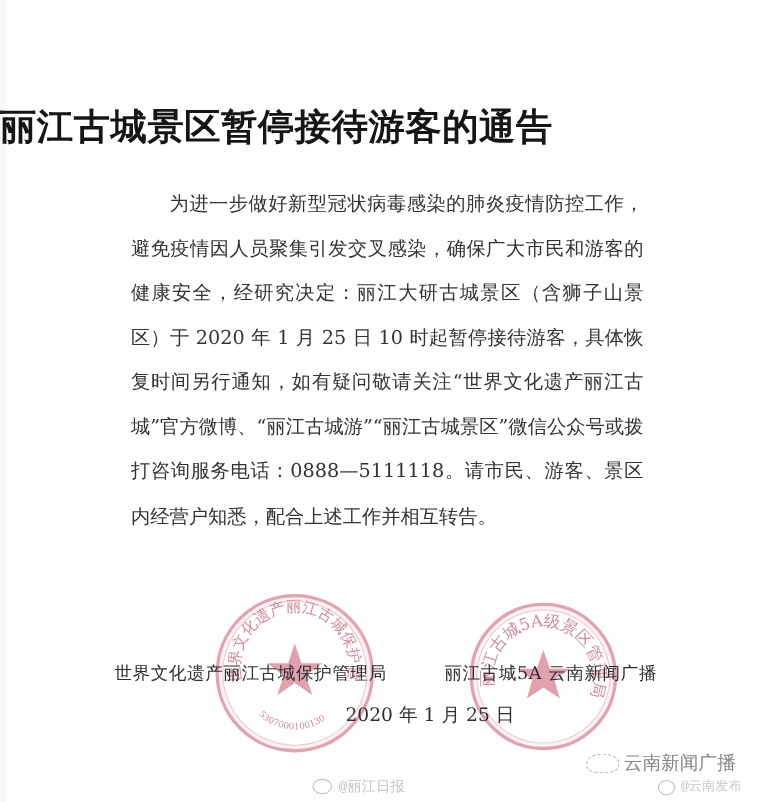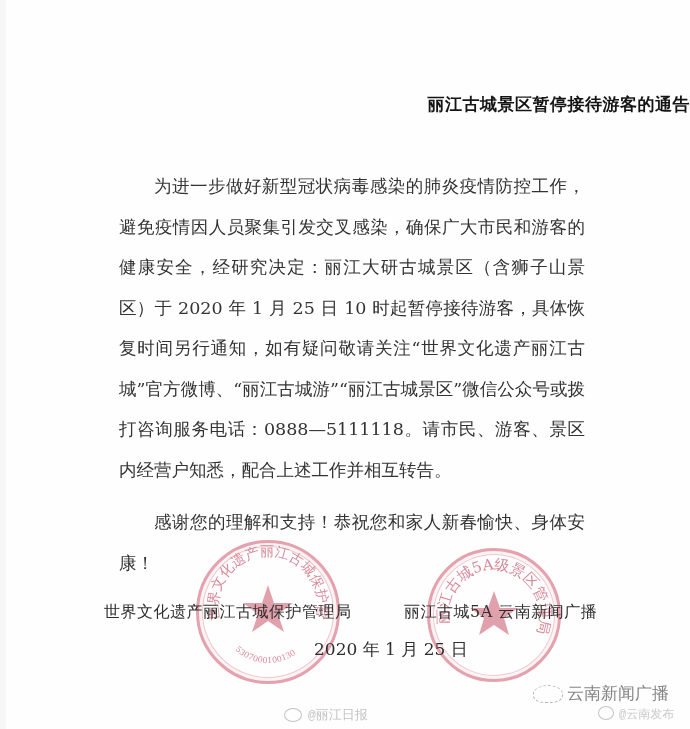--- a/index.html
+++ b/index.html
@@ -25,24 +25,24 @@
       position: absolute;
       left: 0; top: 0;
       width: 6px; height: 729px;
       background: #f7f7f7;
     }
     .title {
       position: absolute;
       left: 0;
       top: 93px;
       width: 690px;
-      text-align: right;
+      text-align: left;
       font-family: "DejaVu Serif", "Liberation Serif", serif;
       font-weight: bold;
-      font-size: 17px;
+      font-size: 33px;
       letter-spacing: 0.5px;
       color: #151515;
     }
     .body-text {
       position: absolute;
       left: 107px;
       top: 154px;
       width: 490px;
       font-size: 17.5px;
       line-height: 40.5px;
@@ -147,42 +147,41 @@
       height: 16px;
       border: 1.5px dashed rgba(150,150,150,0.7);
       border-radius: 50% 50% 40% 40%;
     }
     .wm-radio-sub {
       left: 598px;
       top: 706px;
       font-size: 12px;
       color: rgba(180,180,180,0.7);
       display: flex;
-      align-items: flex-start;
+      align-items: flex-end;
       gap: 5px;
     }
     .wm-at-icon {
       display: inline-block;
       width: 14px;
       height: 12px;
       border: 1.5px solid rgba(170,170,170,0.7);
       border-radius: 50%;
     }
   </style>
 </head>
 <body>
 
 <div class="page">
   <div class="left-edge"></div>
 
   <div class="title">丽江古城景区暂停接待游客的通告</div>
 
   <div class="body-text">
     <p class="para indent">为进一步做好新型冠状病毒感染的肺炎疫情防控工作，避免疫情因人员聚集引发交叉感染，确保广大市民和游客的健康安全，经研究决定：丽江大研古城景区（含狮子山景区）于 2020 年 1 月 25 日 10 时起暂停接待游客，具体恢复时间另行通知，如有疑问敬请关注“世界文化遗产丽江古城”官方微博、“丽江古城游”“丽江古城景区”微信公众号或拨打咨询服务电话：0888—5111118。请市民、游客、景区内经营户知悉，配合上述工作并相互转告。</p>
-    <p class="para indent">感谢您的理解和支持！恭祝您和家人新春愉快、身体安康！</p>
   </div>
 
   <div class="stamp stamp-left">
     <svg viewBox="0 0 138 138">
       <defs>
         <path id="arcL" d="M 22,80 A 50,50 0 1,1 116,80"></path>
         <path id="arcLb" d="M 30,100 A 48,48 0 0,0 108,100"></path>
       </defs>
       <text class="stamp-text" font-size="14">
         <textPath href="#arcL" startOffset="2%">世界文化遗产丽江古城保护管理局</textPath>

